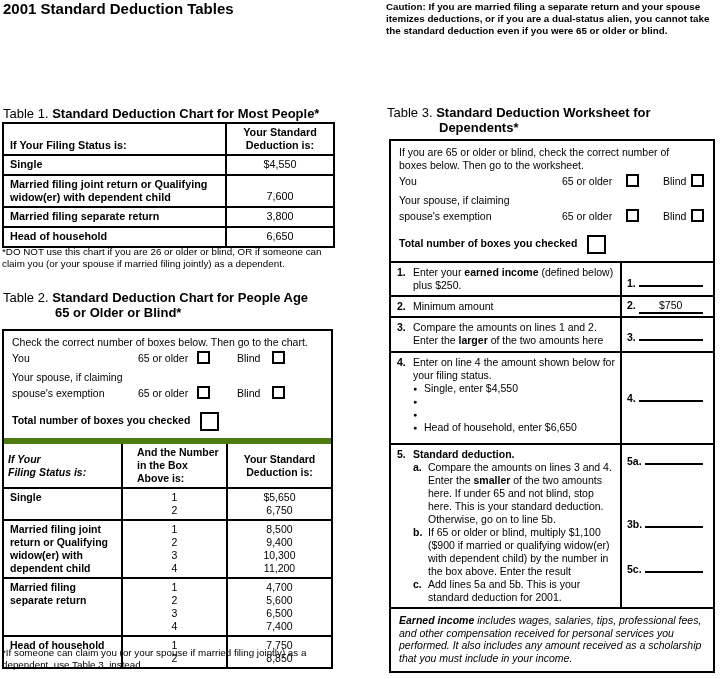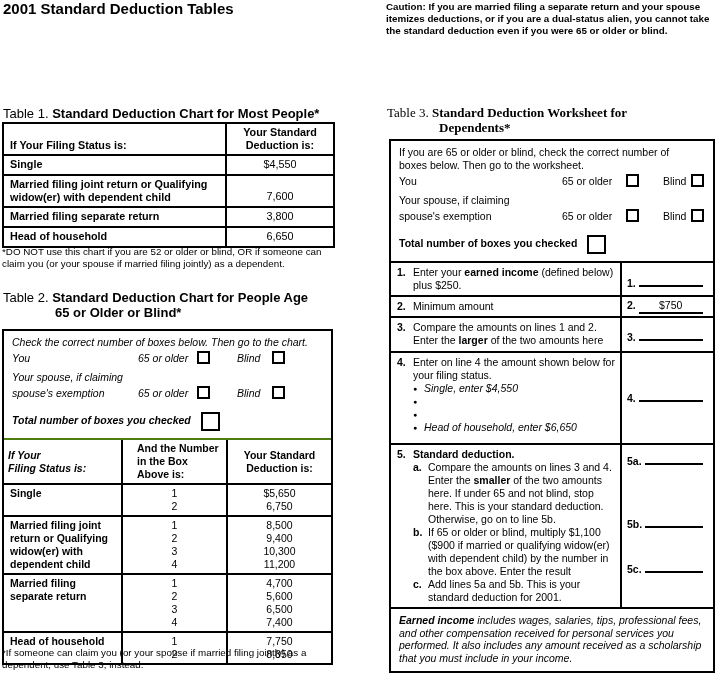--- a/index.html
+++ b/index.html
@@ -56,32 +56,32 @@
   .t2-chart td:last-child { border-right:none; }
   .t2-chart tr:last-child td { border-bottom:none; }
   .t2-chart .cs { width:118px; }
   .t2-chart .cn { width:105px; text-align:center; }
   .t2-chart .cd { width:104px; text-align:center; }
   .t2-chart .hrow td { font-weight:bold; vertical-align:middle; height:44px; }
   .t2-chart .status { font-weight:bold; padding-left:6px; }
   .t2-foot { left:2px; top:647px; width:332px; font-size:9.8px; line-height:11.5px; }
 
   
-  .t3-title { left:387px; top:105px;font-family:Liberation Serif, serif; }
+  .t3-title { left:387px; top:105px; }
   .t3-box { left:389px; top:139px; width:326px; border:2px solid #000; }
   .t3-box .check { border-bottom:none; }
   .ws-row { display:flex; border-top:2px solid #000; }
   .ws-left { flex:1; padding:3px 4px 3px 6px; }
   .ws-right { width:93px; border-left:2px solid #000; position:relative; }
   .ln { display:flex; }
   .ln .n { width:16px; flex:none; font-weight:bold; }
   .ln .t { flex:1; }
   .bullet { display:flex; padding-left:16px; }
   .bullet .m { width:11px; flex:none; font-size:7px; line-height:13px; }
-  .bullet .bt { flex:1;font-style:italic; }
+  .bullet .bt { flex:1; }
   .sub { display:flex; padding-left:16px; }
   .sub .sl { width:15px; flex:none; font-weight:bold; }
   .sub .st { flex:1; }
   .ans { position:absolute; left:5px; white-space:nowrap; }
   .ans .al { font-weight:bold; }
   .blank { display:inline-block; width:64px; border-bottom:2px solid #000; height:11px; vertical-align:baseline; }
   .blank.filled { text-align:center; height:auto; }
   .r1 { min-height:31px; } .r2 { min-height:18px; } .r3 { min-height:35px; }
   .r4 { min-height:92px; } .r5 { min-height:155px; }
   .r1 .ans { bottom:5px; } .r2 .ans { bottom:2px; } .r3 .ans { bottom:7px; }
@@ -121,30 +121,30 @@
     <td class="c1 status">Married filing separate return</td>
     <td class="c2 amt">3,800</td>
   </tr>
   <tr>
     <td class="c1 status">Head of household</td>
     <td class="c2 amt">6,650</td>
   </tr>
 </tbody>
   </table>
 
-<div class="abs t1-foot">*DO NOT use this chart if you are 52 or older or blind, OR if someone can claim you (or your spouse if married filing jointly) as a dependent.</div>
+<div class="abs t1-foot">*DO NOT use this chart if you are 26 or older or blind, OR if someone can claim you (or your spouse if married filing jointly) as a dependent.</div>
 
 <div class="abs t2-title tbl-title">
   <span>Table 2.</span>
   <span class="ttl preline">Standard Deduction Chart for People Age
 65 or Older or Blind*</span>
 </div>
 
 <div class="abs t2-box">
-  <div class="check" style="border-bottom:2px solid #4d7c0f;font-style:italic;">
+  <div class="check" style="border-bottom:6px solid #4d7c0f;">
     <div>Check the correct number of boxes below. Then go to the chart.</div>
     <div class="row">
       <span>You</span>
       <span class="colA" style="left:126px;">65 or older</span>
       <span class="cb" style="left:185px;"></span>
       <span class="colA" style="left:225px;">Blind</span>
       <span class="cb" style="left:260px;"></span>
     </div>
     <div class="row row2a">Your spouse, if claiming</div>
     <div class="row">
@@ -332,21 +332,21 @@
         <span class="sl">b.</span>
         <span class="st">If 65 or older or blind, multiply $1,100 ($900 if married or qualifying widow(er) with dependent child) by the number in the box above. Enter the result</span>
       </div>
       <div class="sub">
         <span class="sl">c.</span>
         <span class="st">Add lines 5a and 5b. This is your standard deduction for 2001.</span>
       </div>
     </div>
     <div class="ws-right">
       <div class="ans ans-5a"><span class="al">5a.</span> <span class="blank" style="width:58px;"></span></div>
-      <div class="ans ans-5b"><span class="al">5b.</span> <span class="blank" style="width:58px;"></span></div>
+      <div class="ans ans-5b"><span class="al">3b.</span> <span class="blank" style="width:58px;"></span></div>
       <div class="ans ans-5c"><span class="al">5c.</span> <span class="blank" style="width:58px;"></span></div>
     </div>
   </div>
 
   <div class="ei-note">
     <span class="lead">Earned income</span><span> includes wages, salaries, tips, professional fees, and other compensation received for personal services you performed. It also includes any amount received as a scholarship that you must include in your income.</span>
   </div>
 </div>
 
 <div class="abs t3-foot">*Use this worksheet ONLY if someone can claim you (or your spouse if married filing jointly) as a dependent.</div>

